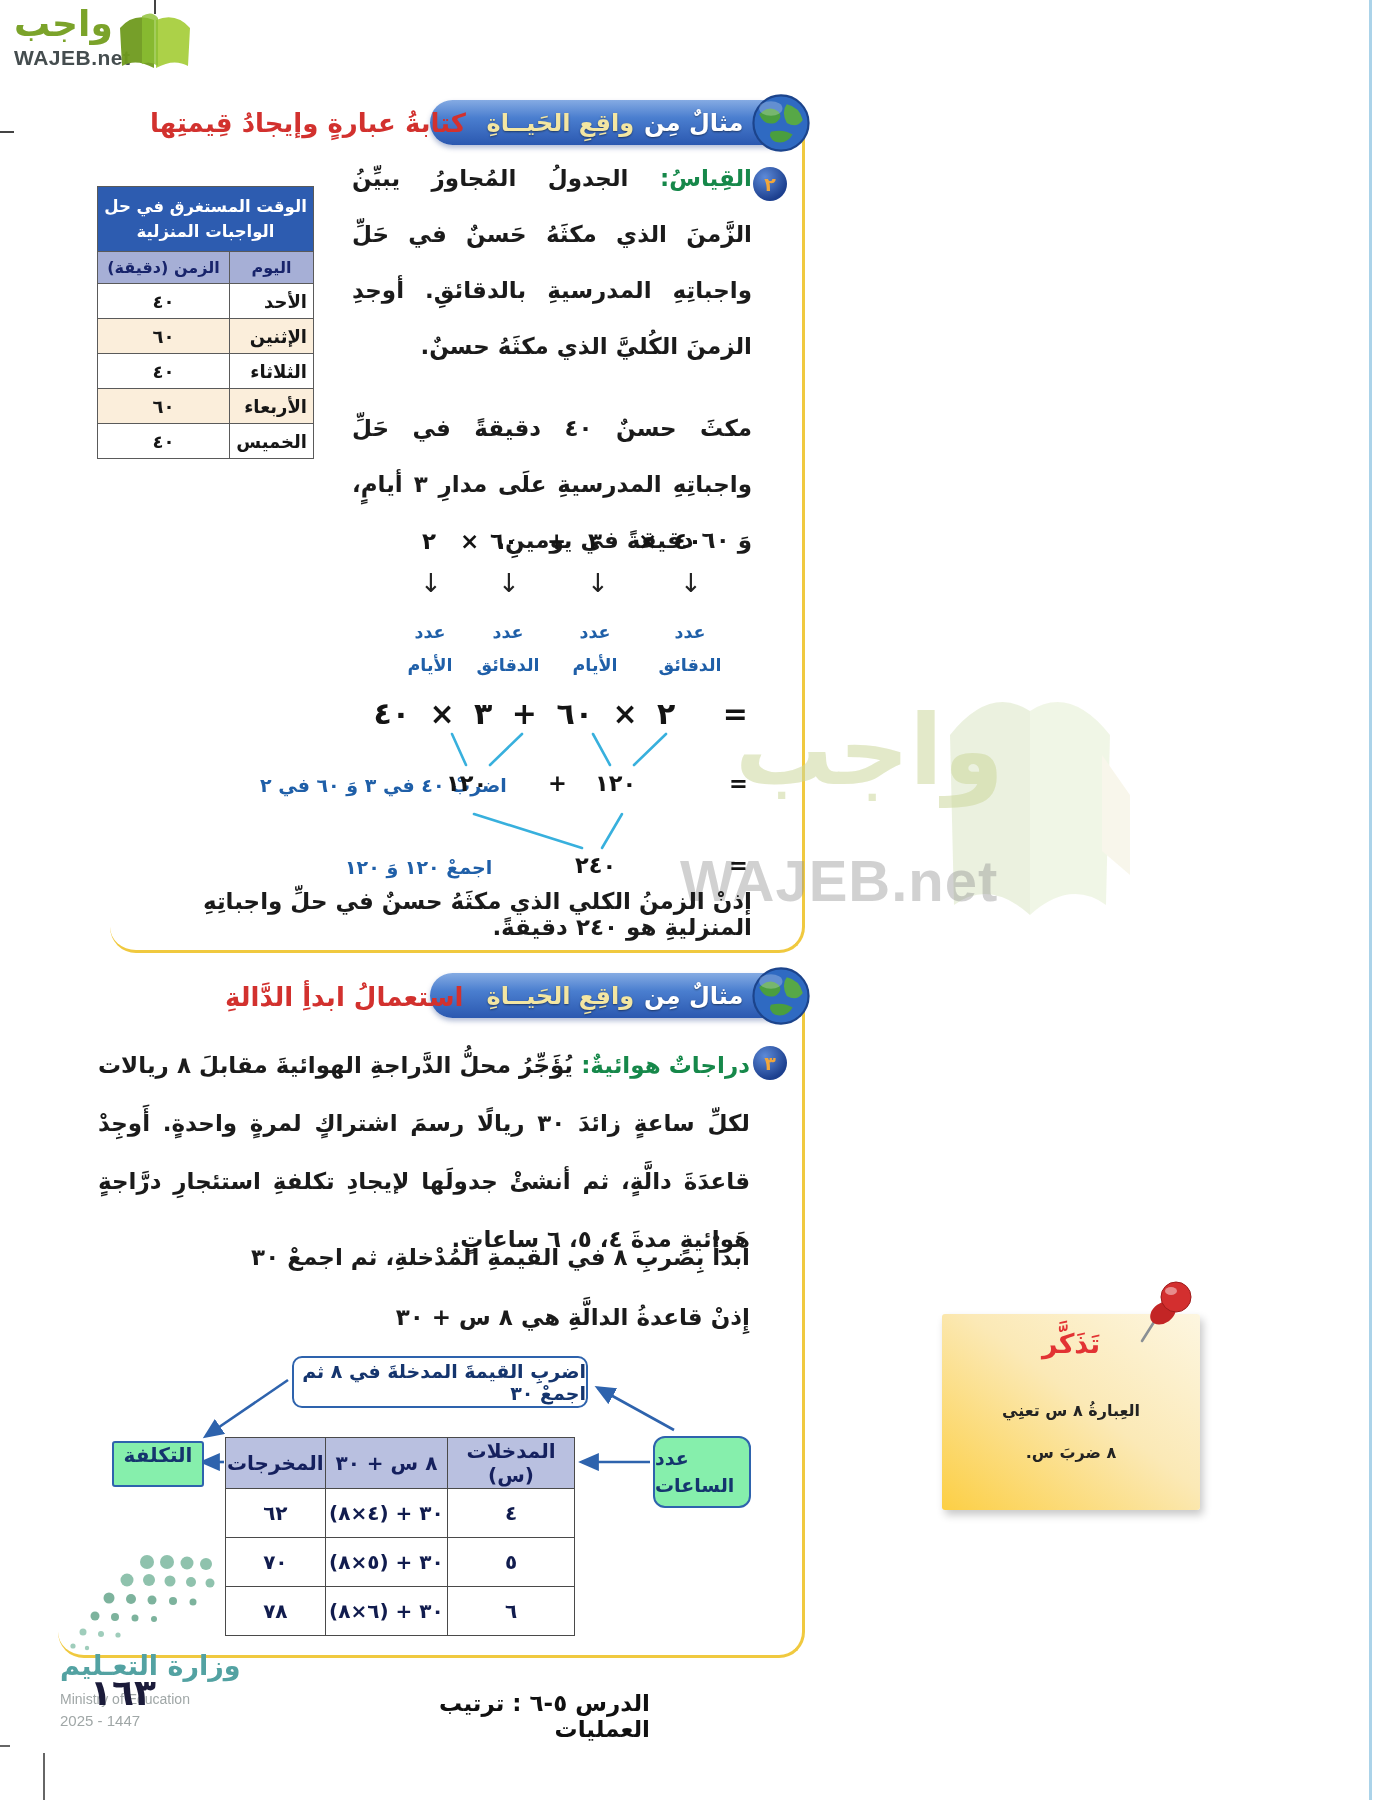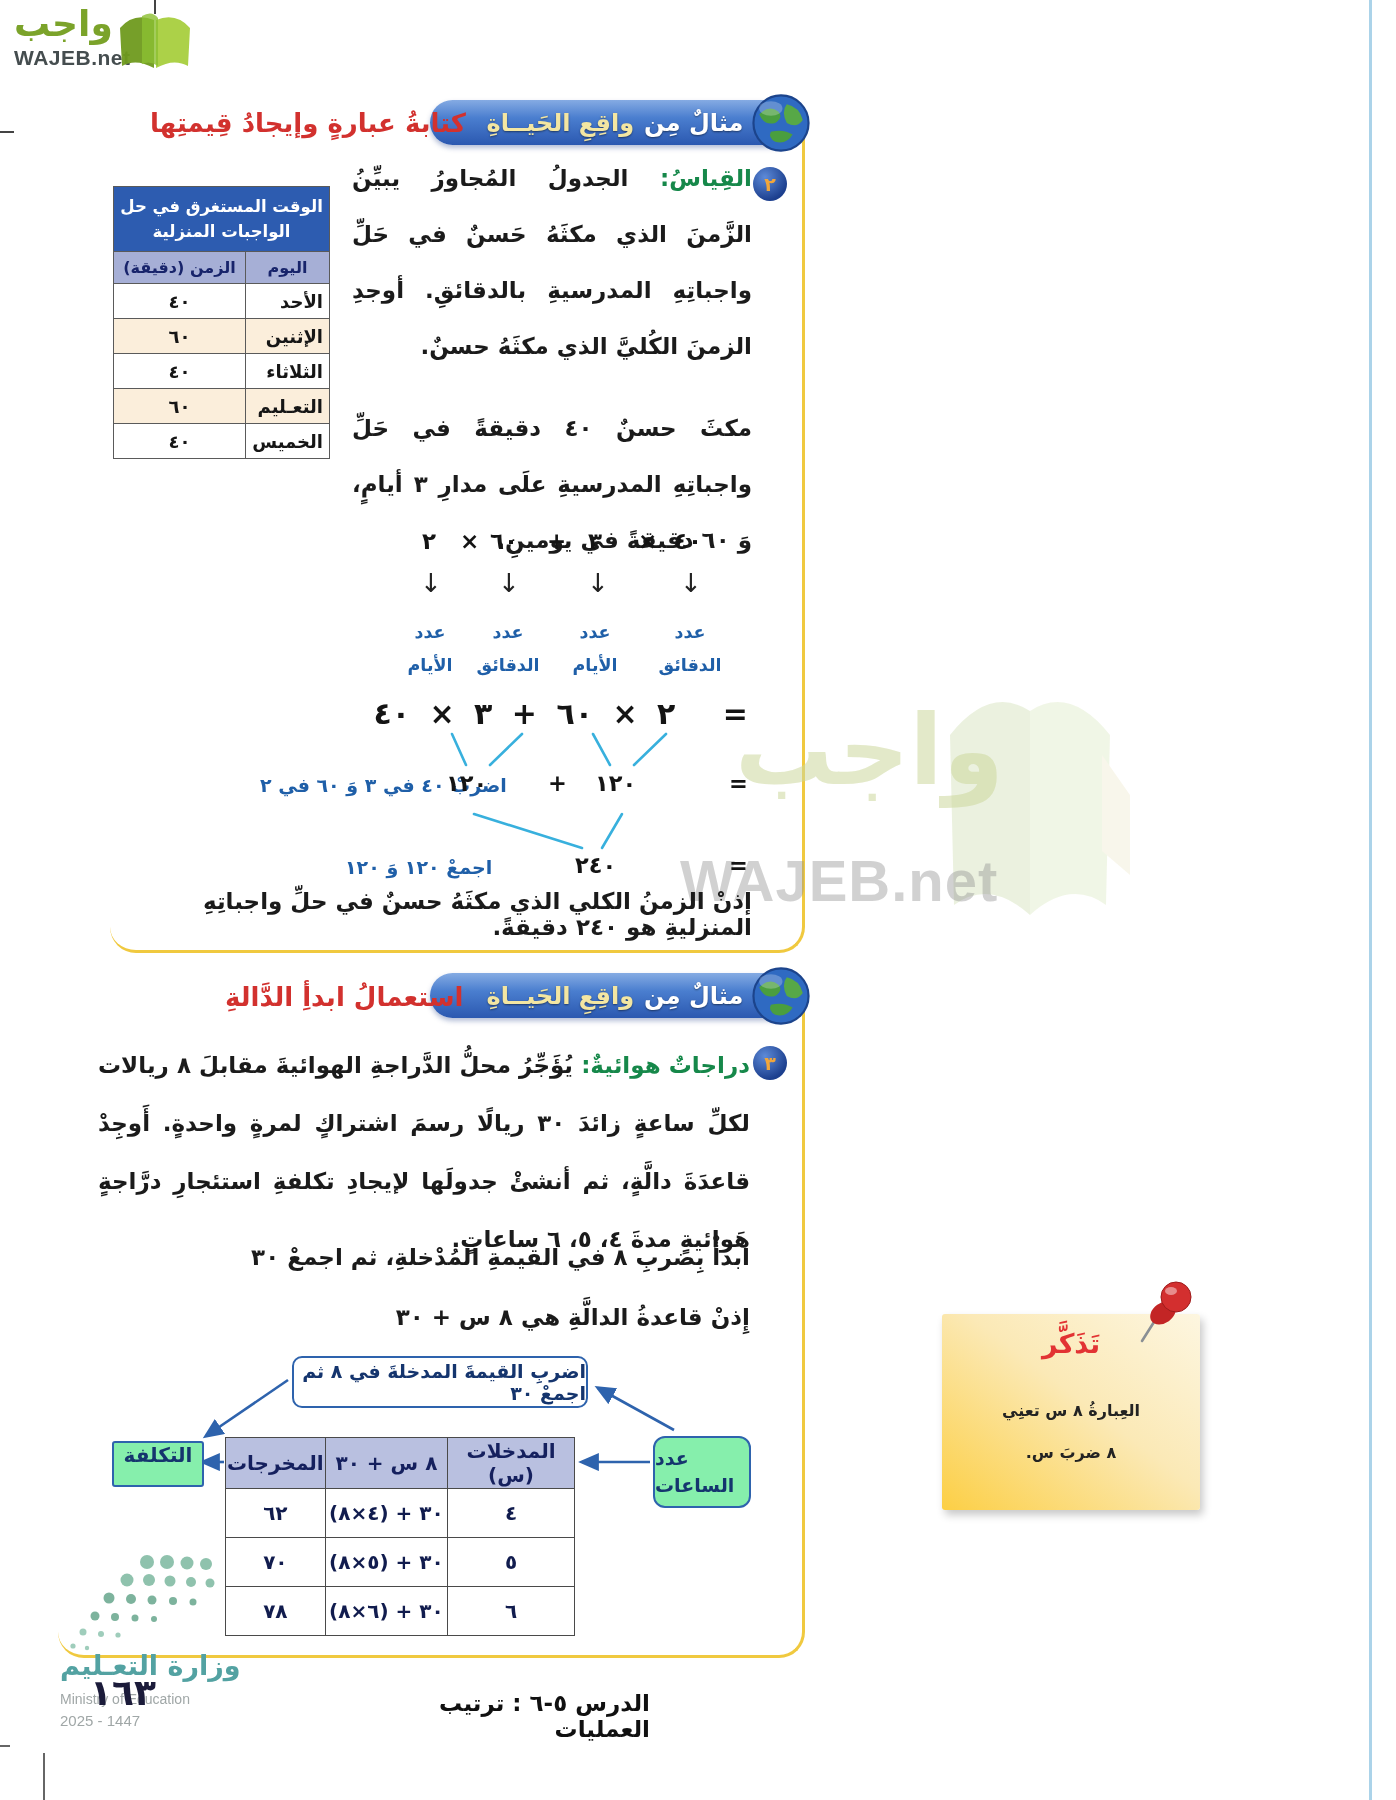--- a/index.html
+++ b/index.html
@@ -27,21 +27,21 @@
   .red-h{position:absolute;color:#d2312e;font-size:26px;font-weight:bold;direction:rtl;white-space:nowrap;z-index:2;}
   
   .ex-frame{position:absolute;border-right:3px solid #f0c93f;border-bottom:3px solid #f0c93f;
             border-radius:0 0 26px 26px;z-index:1;}
   
   .body-txt{position:absolute;direction:rtl;text-align:justify;font-size:23px;font-weight:bold;
             color:#1b1b1b;line-height:56px;z-index:2;}
   .kw{color:#16884a;}
   .plain{text-align:right;}
   
-  .t1{position:absolute;left:113px;top:186px;width:217px;border-collapse:collapse;direction:rtl;z-index:2;
+  .t1{position:absolute;left:97px;top:186px;width:217px;border-collapse:collapse;direction:rtl;z-index:2;
       font-family:"DejaVu Sans",sans-serif;padding-left:18px;}
   .t1 th,.t1 td{border:1px solid #5a5a5a;}
   .t1 .title{background:#2d5cb0;color:#ffffff;font-size:16.5px;line-height:25px;padding:7px 4px;text-align:center;}
   .t1 .sub{background:#a6afd6;color:#18246b;font-size:16px;padding:6px 4px;text-align:center;font-weight:bold;}
   .t1 td{height:32px;font-size:18px;font-weight:bold;color:#161616;}
   .t1 td.day{text-align:right;padding-right:6px;width:76px;}
   .t1 td.val{text-align:center;}
   .t1 tr.alt td{background:#fbeedb;}
   
   .math1{position:absolute;left:250px;top:528px;width:520px;height:380px;z-index:2;}
@@ -151,21 +151,21 @@
         </tr>
     <tr class="alt">
       <td class="day">الإثنين</td>
       <td class="val">٦٠</td>
         </tr>
     <tr>
       <td class="day">الثلاثاء</td>
       <td class="val">٤٠</td>
         </tr>
     <tr class="alt">
-      <td class="day">التعـليم</td>
+      <td class="day">الأربعاء</td>
       <td class="val">٦٠</td>
         </tr>
     <tr>
       <td class="day">الخميس</td>
       <td class="val">٤٠</td>
         </tr>
   </tbody>
     </table>
 
   <div class="math1">

